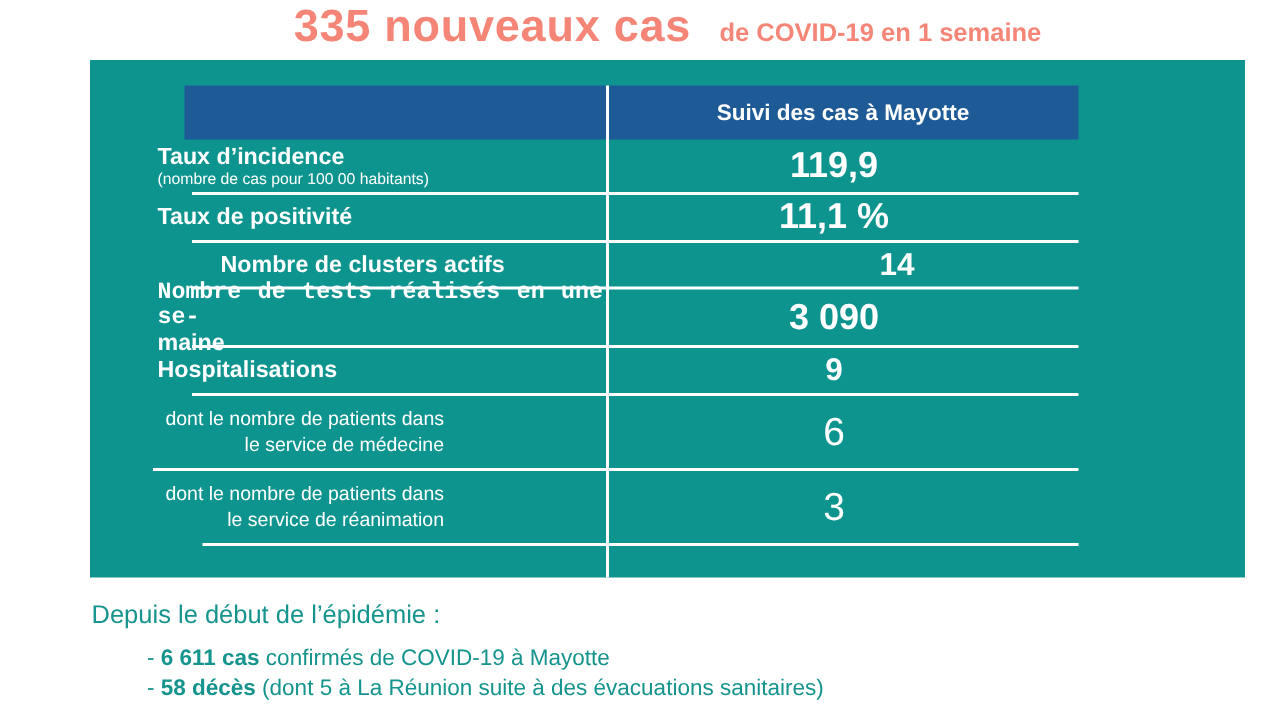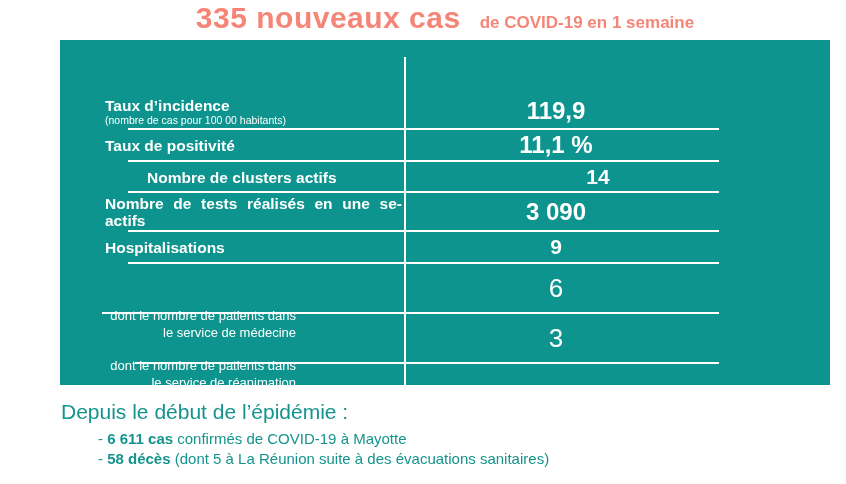--- a/index.html
+++ b/index.html
@@ -41,59 +41,62 @@
     position:absolute;left:344px;top:17px;width:2px;height:328px;background:#fff;
   }
   .hline{position:absolute;height:2px;background:#fff;left:68px;width:591px;}
   .row{position:absolute;left:0;width:668px;}
   .lbl{
     position:absolute;left:45px;top:50%;transform:translateY(-50%);
     font-size:15.5px;font-weight:bold;line-height:17px;color:#fff;
   }
   .sublbl{font-size:10.5px;font-weight:normal;line-height:12px;display:block;}
   .lbl-wide{width:297px;}
-  .justify{text-align:justify;text-align-last:justify;}
+  .justify{text-align:justify;text-align-last:justify;font-family:Liberation Mono, monospace;}
   .lbl-sub{
     position:absolute;right:432px;top:50%;transform:translateY(-50%);
     width:250px;text-align:right;font-size:13px;font-weight:normal;
-    line-height:16.5px;color:#fff;margin-top:36px;
+    line-height:16.5px;color:#fff;
   }
   .val{
     position:absolute;left:345px;width:286px;top:50%;transform:translateY(-50%);
     text-align:center;font-weight:bold;color:#fff;padding-left:16px;
   }
   .val-lg{font-size:24px;}
   .val-md{font-size:21px;}
   .val-thin{font-size:26px;font-weight:normal;}
   
   .r1{top:53px;height:36px;} .r2{top:89px;height:32px;}
   .r3{top:121px;height:31px;margin-left:42px;} .r4{top:152px;height:39px;}
   .r5{top:191px;height:32px;} .r6{top:223px;height:50px;}
   .r7{top:273px;height:50px;}
   .d1{top:88px;} .d2{top:120px;} .d3{top:151px;} .d4{top:190px;}
   .d5{top:222px;} .d6{top:272px;left:42px;width:617px;} .d7{top:322px;left:75px;width:584px;}
   
   .footer-heading{
-    position:absolute;left:61px;top:400px;font-size:21px;color:var(--footer-teal);
+    position:absolute;left:61px;top:400px;font-size:17px;color:var(--footer-teal);
   }
   .f-line{position:absolute;left:61px;font-size:15px;color:var(--footer-teal);margin-left:37px;}
   .f1{top:430px;} .f2{top:450px;}
   .f-line b{font-weight:bold;}
 </style>
 </head>
 <body>
 
 <div class="page">
 
   <div class="title">
     <span class="title-big">335 nouveaux cas</span><span class="title-small">de COVID-19 en 1 semaine</span>
   </div>
 
   <div class="panel">
 
+    <div class="thead">
+      <div class="thead-label">Suivi des cas à Mayotte</div>
+    </div>
 
     <div class="vline"></div>
 
     <div class="row r1">
       <div class="lbl">
         <span>Taux d’incidence</span>
         <span class="sublbl">(nombre de cas pour 100 00 habitants)</span>
       </div>
       <div class="val val-lg">119,9</div>
     </div>
@@ -107,21 +110,21 @@
 
     <div class="row r3">
       <div class="lbl">Nombre de clusters actifs</div>
       <div class="val val-md">14</div>
     </div>
     <div class="hline d3"></div>
 
     <div class="row r4">
       <div class="lbl lbl-wide">
         <span class="justify" style="display:block;">Nombre de tests réalisés en une se-</span>
-        <span style="display:block;">actifs</span>
+        <span style="display:block;">maine</span>
       </div>
       <div class="val val-lg">3 090</div>
     </div>
     <div class="hline d4"></div>
 
     <div class="row r5">
       <div class="lbl">Hospitalisations</div>
       <div class="val val-md">9</div>
     </div>
     <div class="hline d5"></div>

